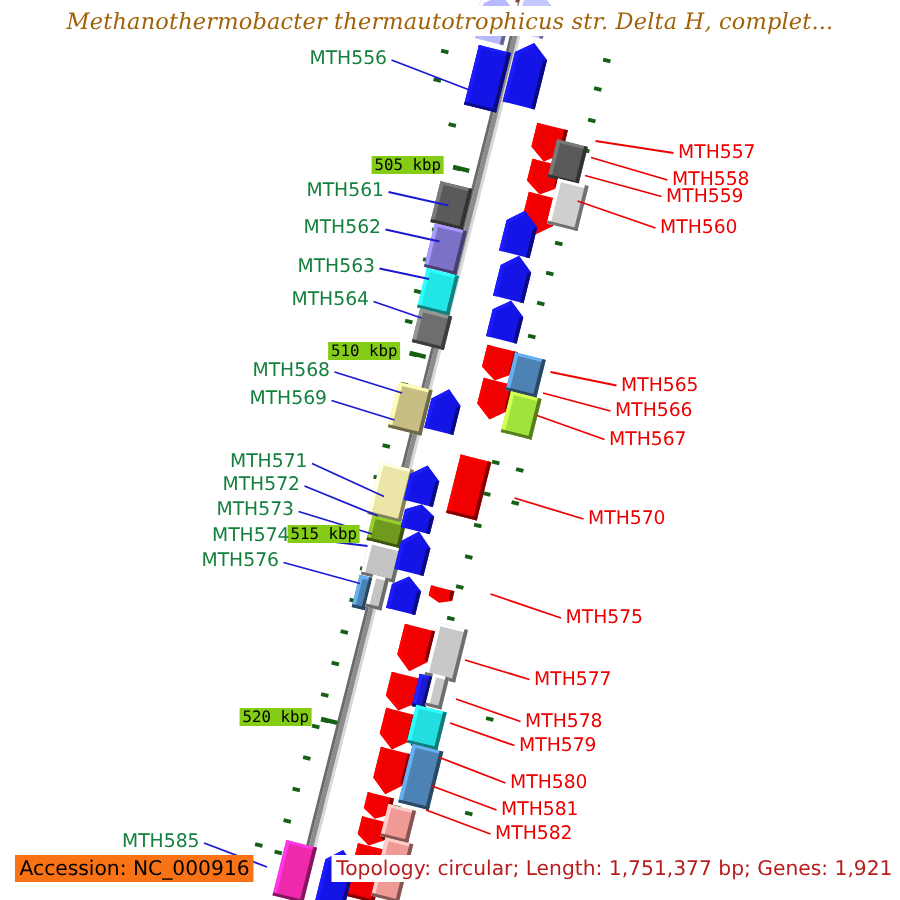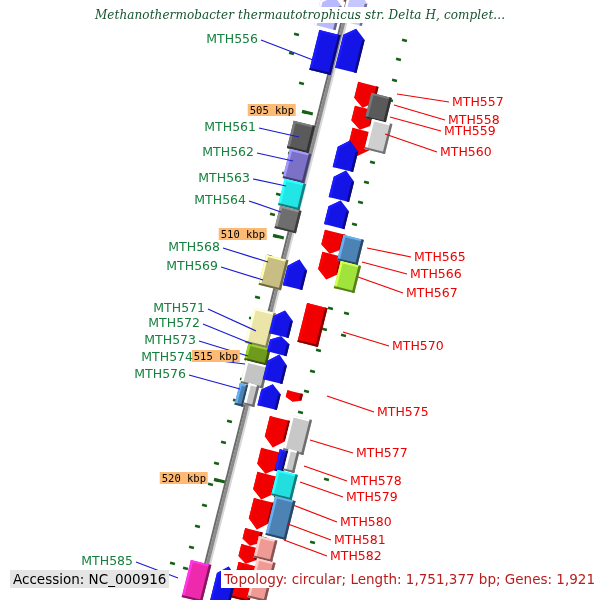--- a/index.html
+++ b/index.html
@@ -13,53 +13,53 @@
 
   .title-bar{
     position:absolute;left:0;top:4px;width:600px;height:22px;
     text-align:center;z-index:40;pointer-events:none;
   }
   .title-text{
     display:inline-block;
     background:#ffffff;
     font-family:"DejaVu Serif","Liberation Serif",serif;
     font-style:italic;
-    font-size:12px;
-    color:#14532d;
+    font-size:15px;
+    color:#a16207;
     padding:1px 5px;
     white-space:nowrap;
     letter-spacing:.1px;
   }
 
   .status-bar{
     position:absolute;left:0;top:570px;width:600px;height:24px;z-index:45;
     pointer-events:none;
   }
   .status-left{
-    position:absolute;left:10px;top:0;background:#e5e5e5;padding:1px 3px;
+    position:absolute;left:10px;top:0;background:#f97316;padding:1px 3px;
     font-size:13.5px;color:#000;white-space:nowrap;
     font-family:"DejaVu Sans","Liberation Sans",sans-serif;
   }
   .status-right{
     position:absolute;right:2px;top:0;background:#fff;padding:1px 3px;
     font-size:13.5px;color:#b91c1c;white-space:nowrap;
     font-family:"DejaVu Sans","Liberation Sans",sans-serif;
   }
 
   .lbl{
     position:absolute;white-space:nowrap;font-size:12.5px;
     font-family:"DejaVu Sans","Liberation Sans",sans-serif;
     z-index:30;
   }
   .lbl.left{color:#15803d;text-align:right;transform:translate(-100%,-50%);}
   .lbl.right{color:#ee0000;text-align:right;transform:translate(0,-50%);}
   .ruler{
     position:absolute;white-space:nowrap;color:#000;
     font-family:"DejaVu Sans Mono","Liberation Mono",monospace;
-    font-size:10.5px;background:#fdba74;padding:0 2px;
+    font-size:10.5px;background:#84cc16;padding:0 2px;
     transform:translate(-100%,-50%);z-index:28;
   }
 </style>
 </head>
 <body>
 
 <div id="stage">
 
   <svg id="graphics" viewBox="0 0 600 600" xmlns="http://www.w3.org/2000/svg">
     <g id="axis-layer">

